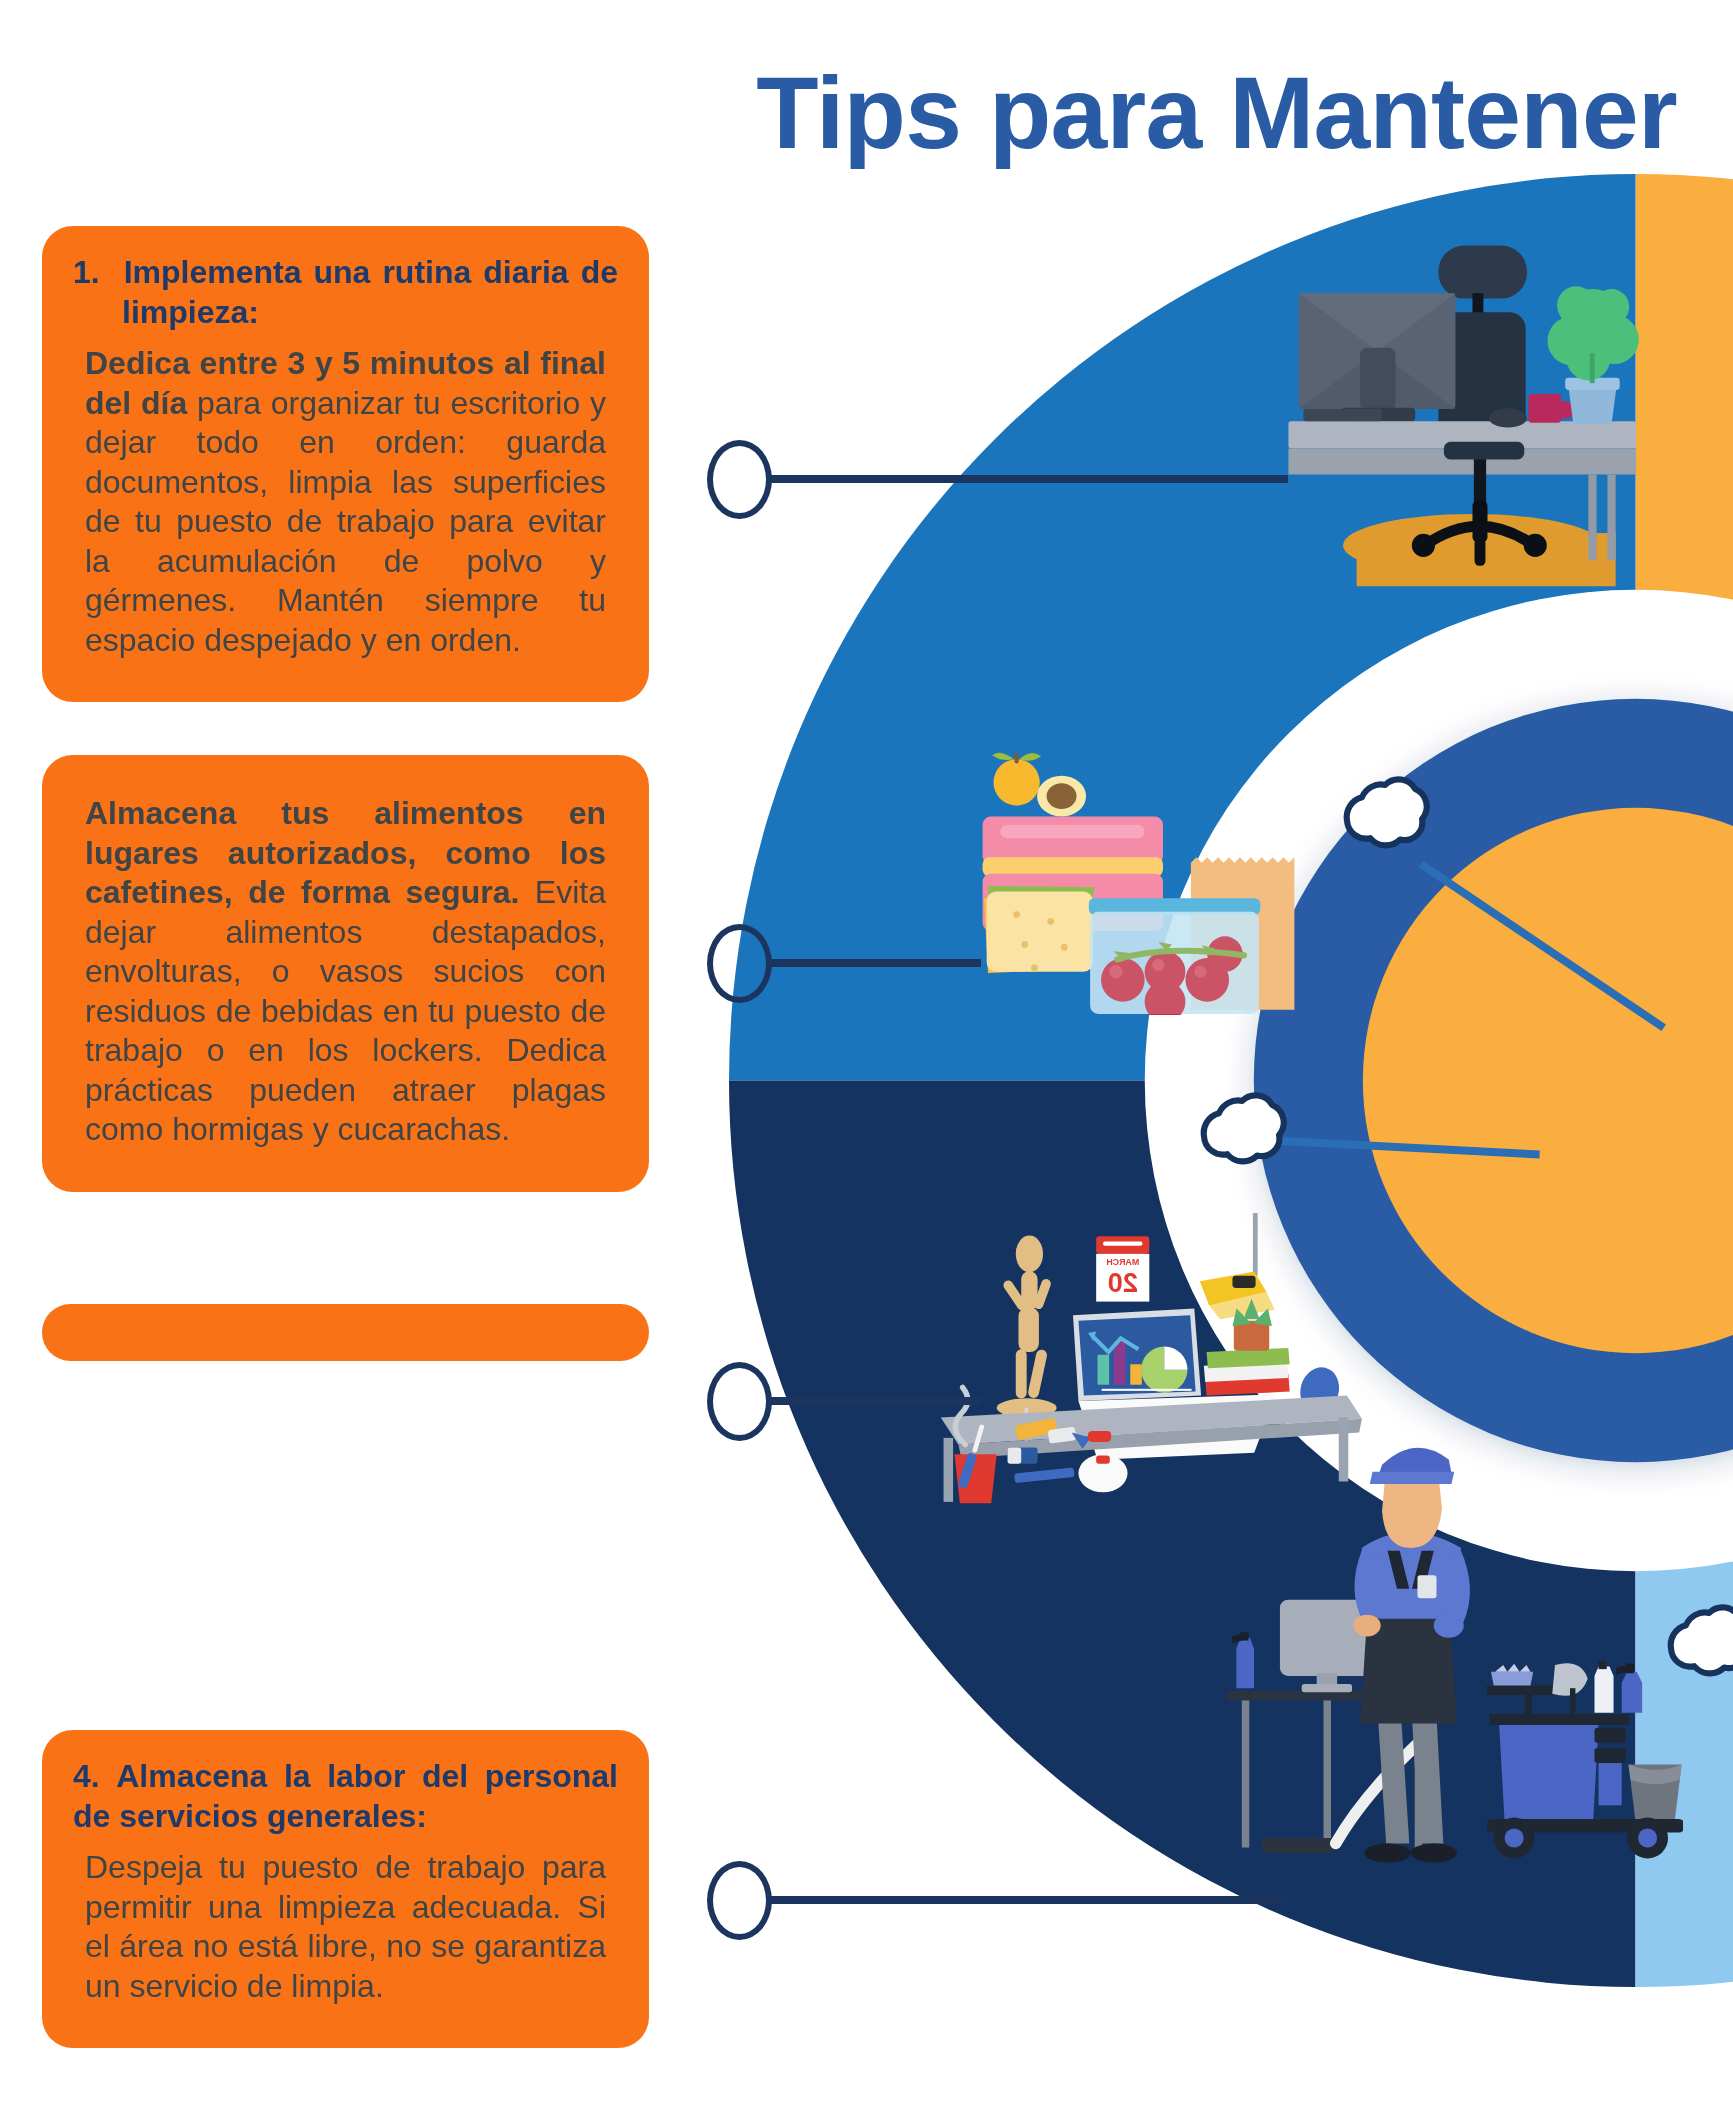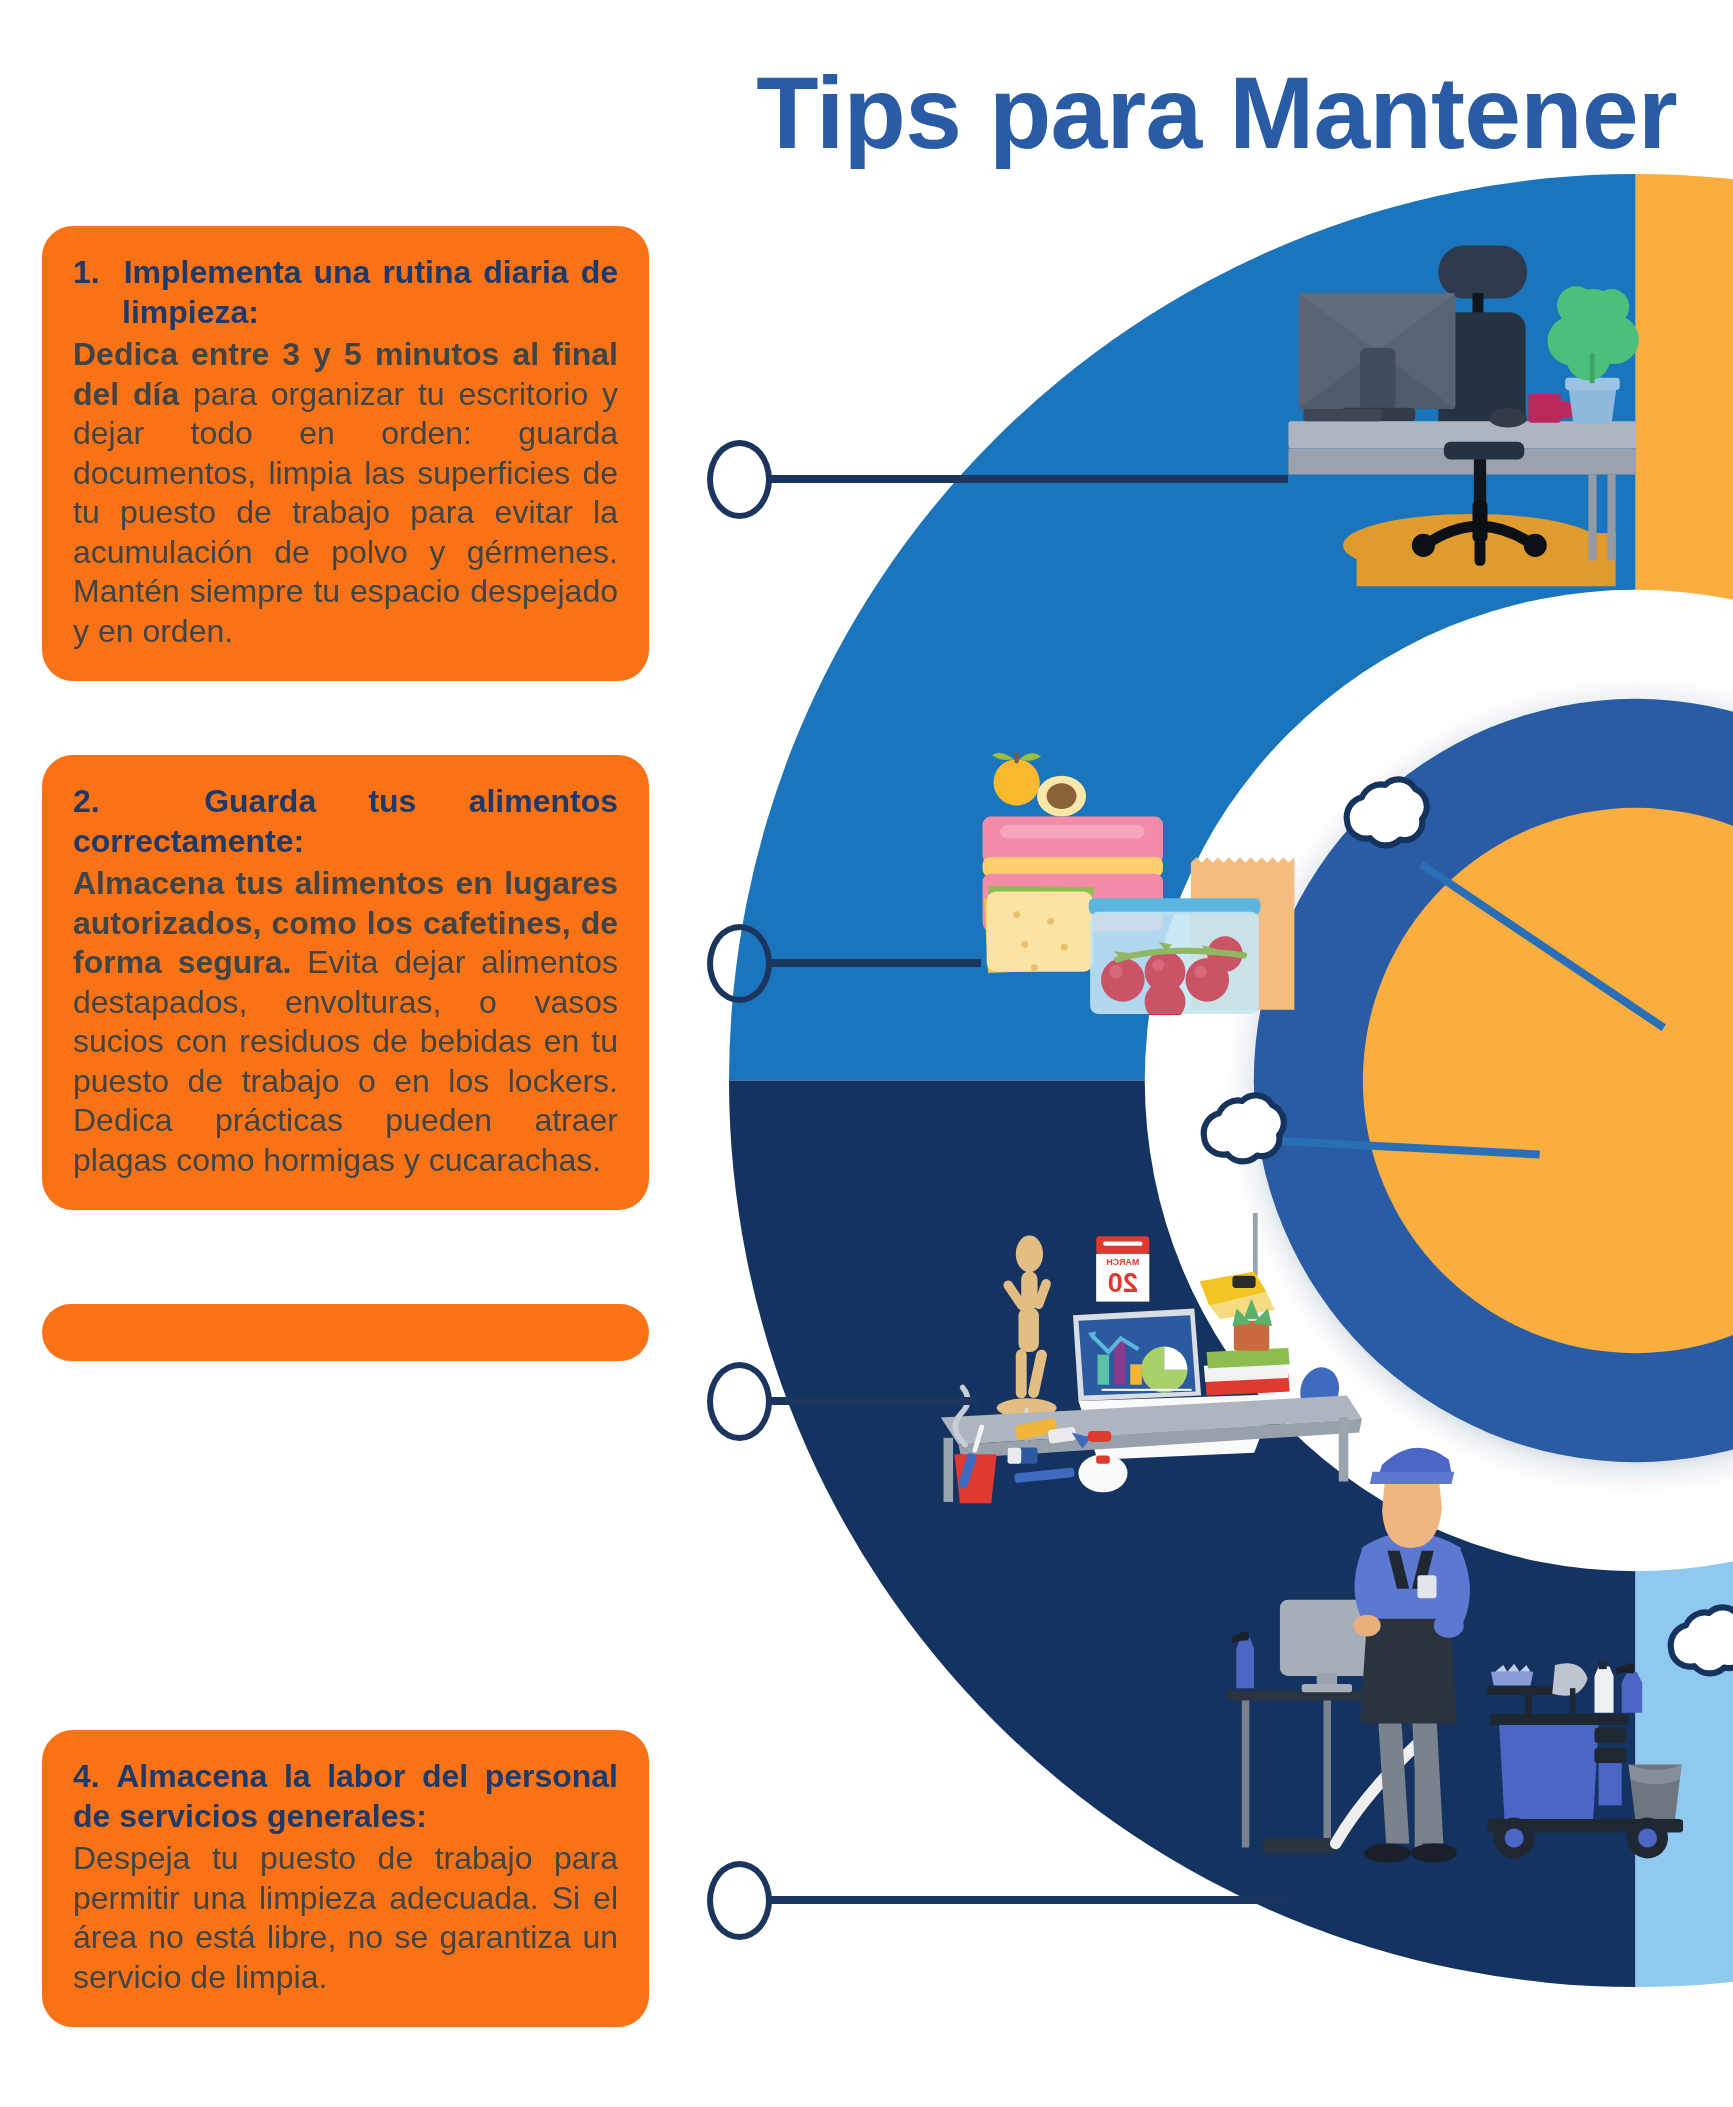--- a/index.html
+++ b/index.html
@@ -57,21 +57,21 @@
   .tip-heading.hang {
     padding-left: 49px;
     text-indent: -49px;
   }
   .tip-body {
     color: #3F4447;
     font-size: 32px;
     line-height: 1.235;
     text-align: justify;
     text-align-last: left;
-    margin: 0;
+    margin: 12px;
   }
   .tip-body b {
     color: #3F4447;
     font-weight: bold;
   }
 
   #tip-card-1 { top: 226px; }
   #tip-card-2 { top: 755px; }
   #tip-card-3 { top: 1304px; }
   #tip-card-4 { top: 1730px; }
@@ -501,23 +501,20 @@
   </div>
 
   <div class="tip-card" id="tip-card-1">
     <p class="tip-heading hang">
       <span>1.</span>&nbsp;&nbsp;<span>Implementa una rutina diaria de limpieza:</span>
     </p>
     <p class="tip-body"><b>Dedica entre 3 y 5 minutos al final del día</b><span> para organizar tu escritorio y dejar todo en orden: guarda documentos, limpia las superficies de tu puesto de trabajo para evitar la acumulación de polvo y gérmenes. Mantén siempre tu espacio despejado y en orden.</span></p>
   </div>
 
   <div class="tip-card" id="tip-card-2">
-    <p class="tip-heading">
-      <span>2.</span>&nbsp;&nbsp;<span>Guarda tus alimentos correctamente:</span>
-    </p>
     <p class="tip-body"><b>Almacena tus alimentos en lugares autorizados, como los cafetines, de forma segura.</b><span> Evita dejar alimentos destapados, envolturas, o vasos sucios con residuos de bebidas en tu puesto de trabajo o en los lockers. Dedica prácticas pueden atraer plagas como hormigas y cucarachas.</span></p>
   </div>
 
   <div class="tip-card" id="tip-card-3">
   </div>
 
   <div class="tip-card" id="tip-card-4">
     <p class="tip-heading">
       <span>4.</span>&nbsp;<span>Almacena la labor del personal de servicios generales:</span>
     </p>

